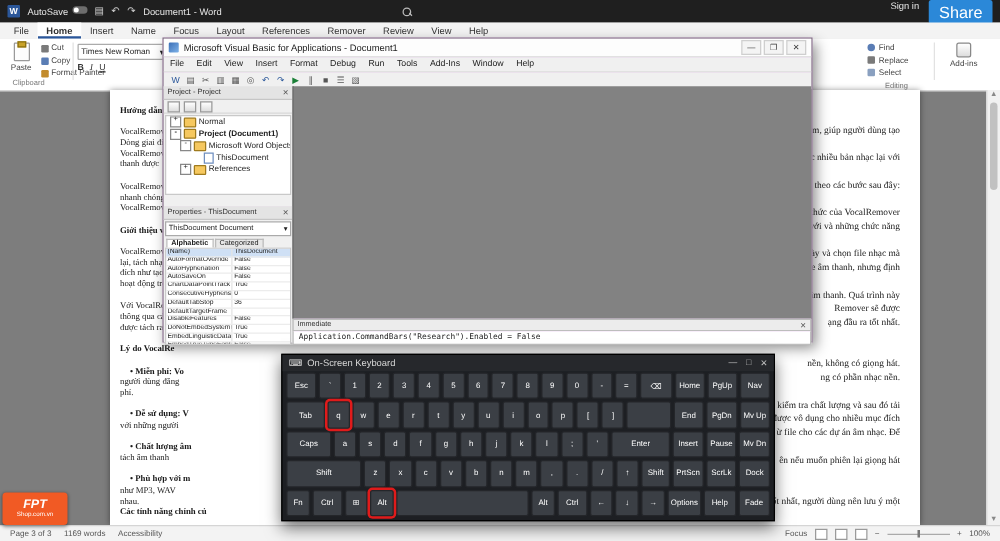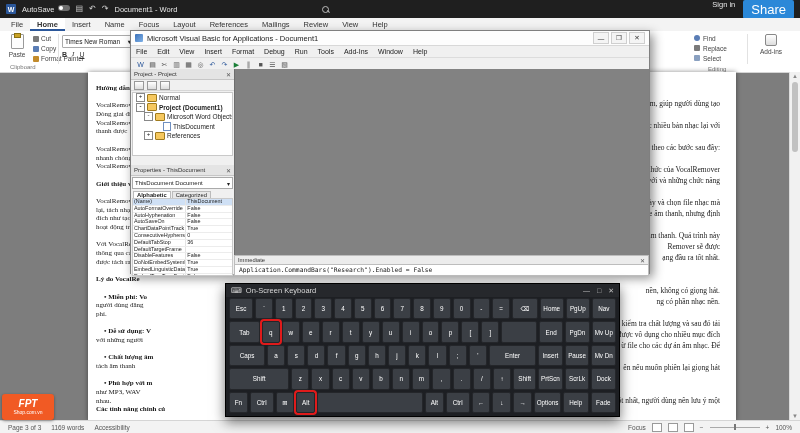--- a/index.html
+++ b/index.html
@@ -152,21 +152,21 @@
   <span class="mag"></span>
 
   <div class="w-tabs">
     <div class="wtab">File</div>
       <div class="wtab active">Home</div>
       <div class="wtab">Insert</div>
       <div class="wtab">Name</div>
       <div class="wtab">Focus</div>
       <div class="wtab">Layout</div>
       <div class="wtab">References</div>
-      <div class="wtab">Mailings</div>
+      <div class="wtab">Remover</div>
       <div class="wtab">Review</div>
       <div class="wtab">View</div>
       <div class="wtab">Help</div>
   </div>
 
   <div class="w-ribbon">
     <div class="paste-btn">
       <span class="clip-ico"></span>
       <span>Paste</span>
     </div>

